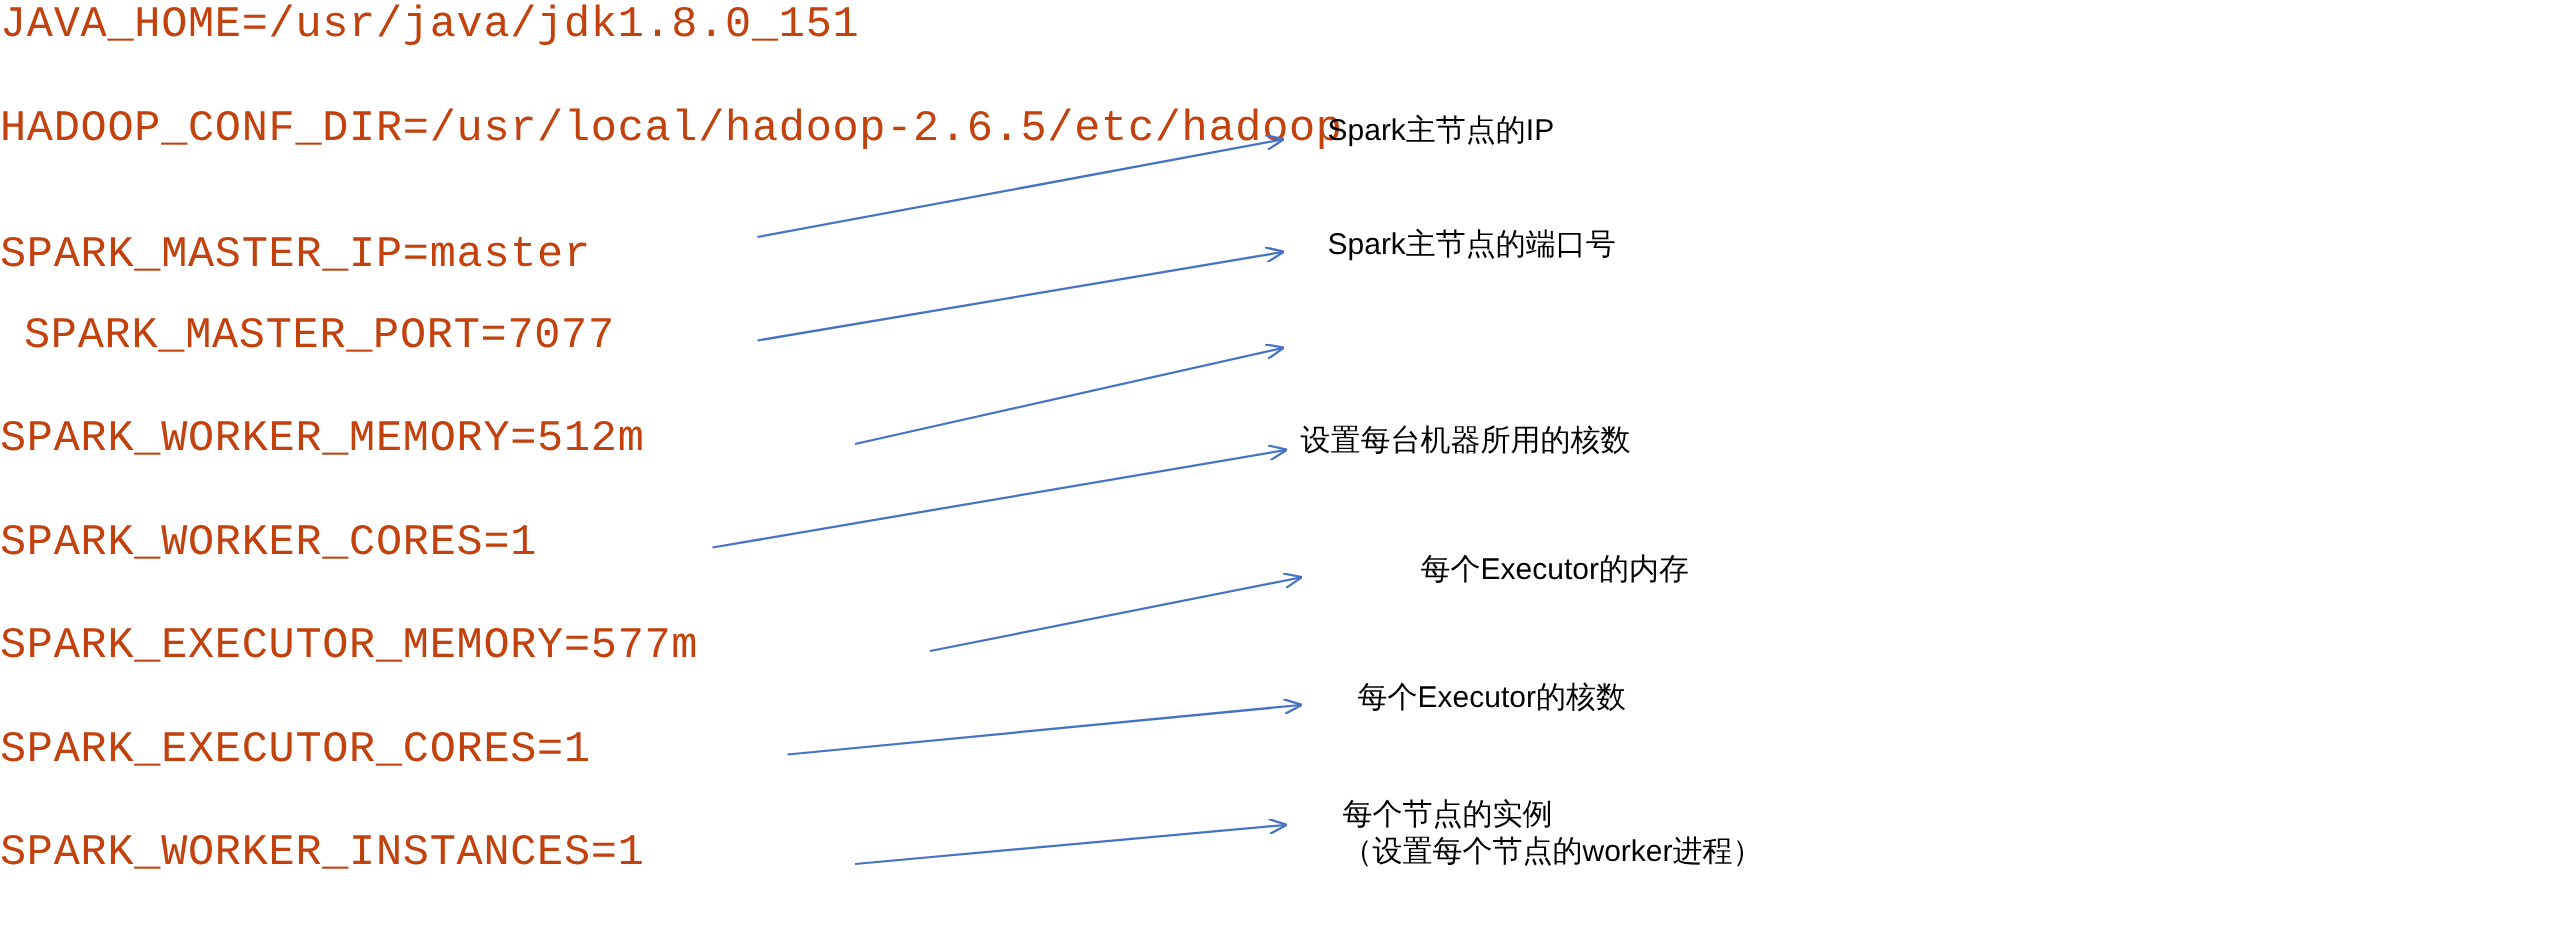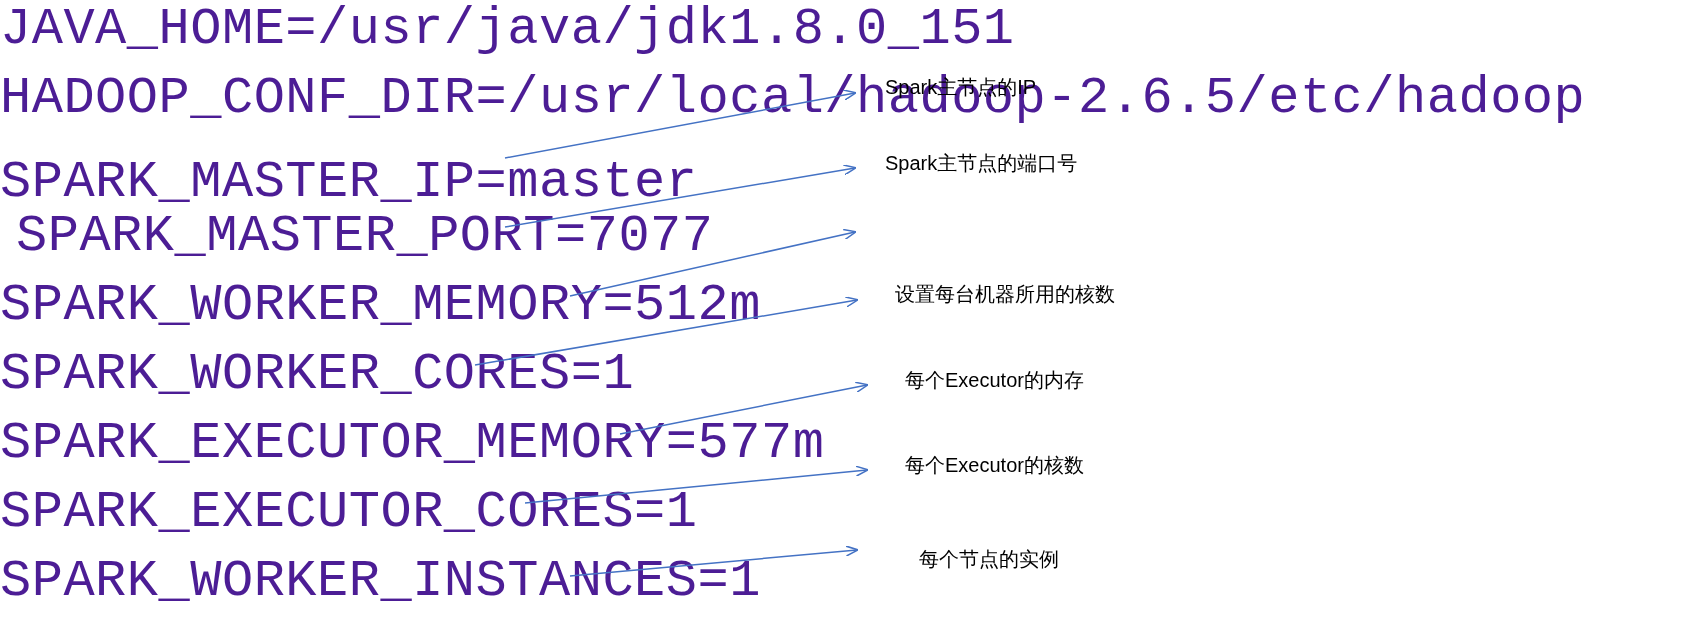--- a/index.html
+++ b/index.html
@@ -6,23 +6,23 @@
     body {
       width: 1704px;
       height: 627px;
       position: relative;
       background: #fff;
       overflow: hidden;
     }
     .code-line {
       position: absolute;
       font-family: "Courier New", Courier, monospace;
-      font-size: 52px;
+      font-size: 29px;
       font-weight: 400;
-      color: #4c1d95;
+      color: #c2410c;
       white-space: nowrap;
       letter-spacing: 0.5px;
     }
     .annotation {
       position: absolute;
       font-family: Arial, "Microsoft YaHei", "SimSun", sans-serif;
       font-size: 20px;
       color: #000;
       white-space: nowrap;
       line-height: 1.25;
@@ -44,25 +44,26 @@
 <div class="code-line" style="left:0px; top:138px;margin-top:15px;">SPARK_MASTER_IP=master</div>
 <div class="code-line" style="left:0px; top:207px;margin-left:16px;">SPARK_MASTER_PORT=7077</div>
 <div class="code-line" style="left:0px; top:276px;">SPARK_WORKER_MEMORY=512m</div>
 <div class="code-line" style="left:0px; top:345px;text-align:right;">SPARK_WORKER_CORES=1</div>
 <div class="code-line" style="left:0px; top:414px;">SPARK_EXECUTOR_MEMORY=577m</div>
 <div class="code-line" style="left:0px; top:463px;margin-top:20px;">SPARK_EXECUTOR_CORES=1</div>
 <div class="code-line" style="left:0px; top:552px;text-align:center;">SPARK_WORKER_INSTANCES=1</div>
 
 <div class="annotation" style="left:885px; top:75px;">Spark主节点的IP</div>
 <div class="annotation" style="left:885px; top:151px;">Spark主节点的端口号</div>
-<div class="annotation" style="left:895px; top:282px;">设置每台机器所用的核数</div>
-<div class="annotation" style="left:905px; top:368px;text-align:right;">每个Executor的内存</div>
+<div class="annotation" style="left:867px; top:282px;">设置每台机器所用的核数</div>
+<div class="annotation" style="left:947px; top:368px;text-align:right;">每个Executor的内存</div>
 <div class="annotation" style="left:905px; top:453px;">每个Executor的核数</div>
-<div class="annotation" style="left:919px; top:531px;margin-top:16px;">
+<div class="annotation" style="left:895px; top:531px;">
   <span>每个节点的实例</span><br>
+  <span>（设置每个节点的worker进程）</span>
 </div>
 
 <svg class="arrows">
   <defs>
     <marker id="arrowhead" markerWidth="12" markerHeight="10" refX="11" refY="5" orient="auto" markerUnits="userSpaceOnUse">
       <path d="M0,0 L12,5 L0,10" fill="none" stroke="#4472C4" stroke-width="1.5"></path>
     </marker>
   </defs>
 
   <line x1="505" y1="158" x2="855" y2="93" stroke="#4472C4" stroke-width="1.5" marker-end="url(#arrowhead)"></line>

